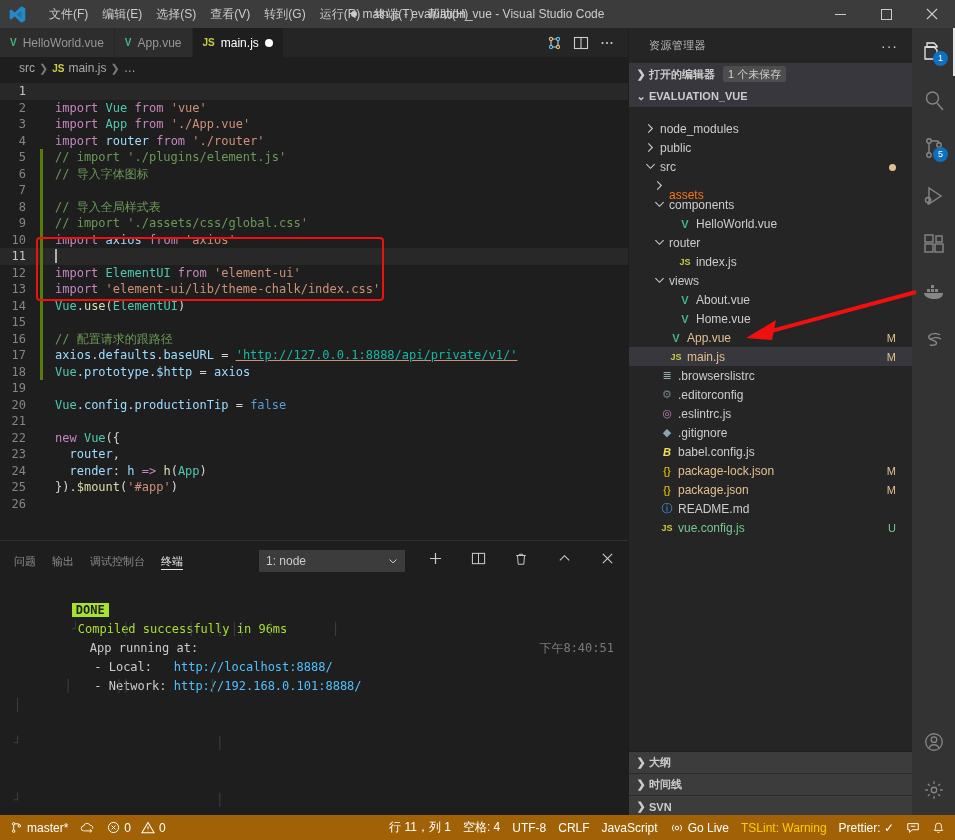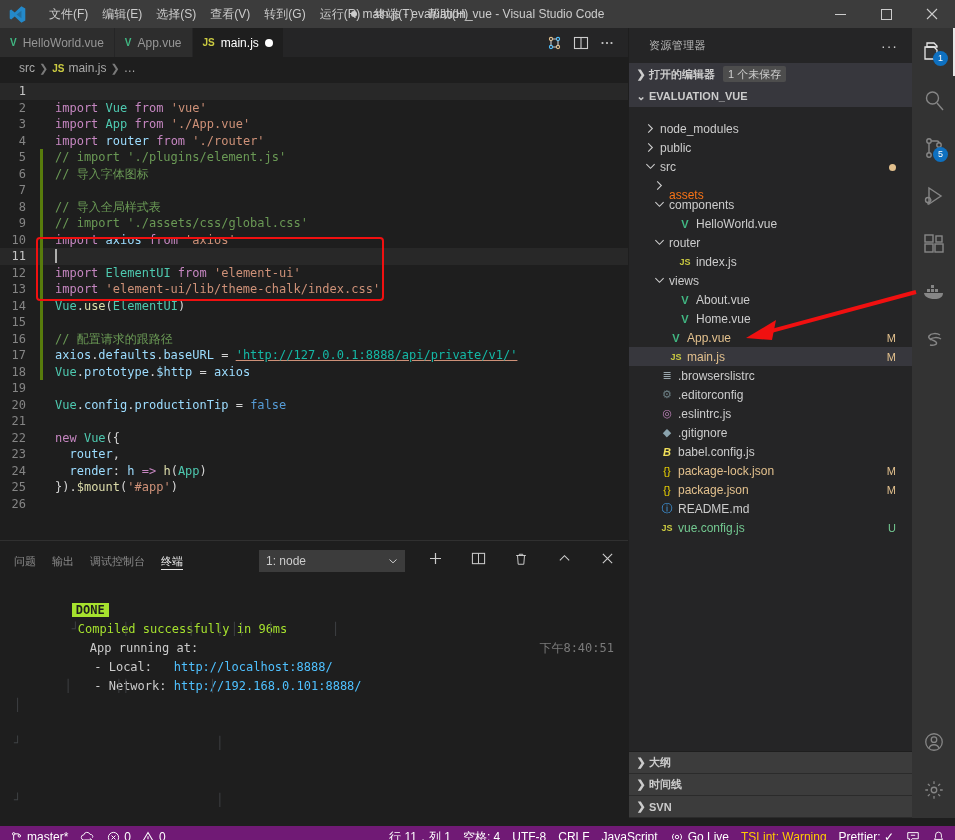--- a/index.html
+++ b/index.html
@@ -193,22 +193,22 @@
   }
   .tline { white-space: pre; position: relative; height: 19px; }
   .done-badge { background: #a6e22e; color: #1e1e1e; font-weight: bold; padding: 0 4px; }
   .t-green { color: #a6e22e; }
   .t-time { position: absolute; right: 14px; color: #7a7a7a; }
   .t-cyan { color: #4fc1ff; }
   .ghost { color: #3f4245; }
 
   
   .statusbar {
-    position: absolute; bottom: 0; left: 0; width: 955px; height: 14px;
-    background: #701a75; display: flex; align-items: flex-start;
+    position: absolute; bottom: 0; left: 0; width: 955px; height: 25px;
+    background: #a16207; display: flex; align-items: center;
     font-size: 12px; color: #ffffff;
   }
   .sb-item { display: flex; align-items: center; gap: 4px; padding: 0 6px; height: 22px; cursor: pointer; white-space: nowrap; }
   .sb-right { margin-left: auto; display: flex; align-items: center; }
   .sb-warn { color: #ffcc00; }
   svg { display:block; }
 </style>
 </head>
 <body>
 

